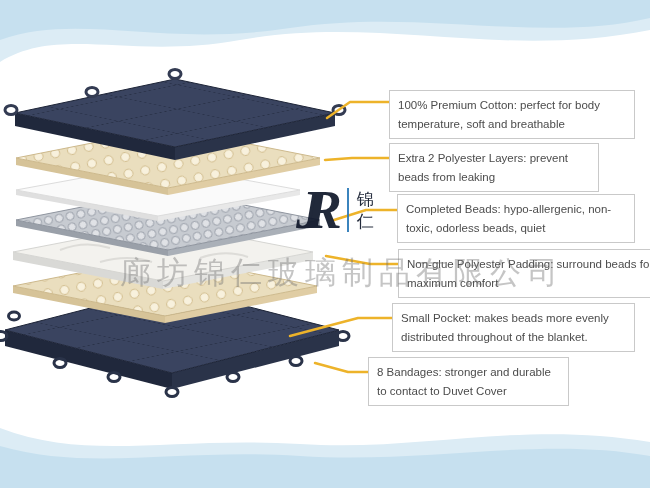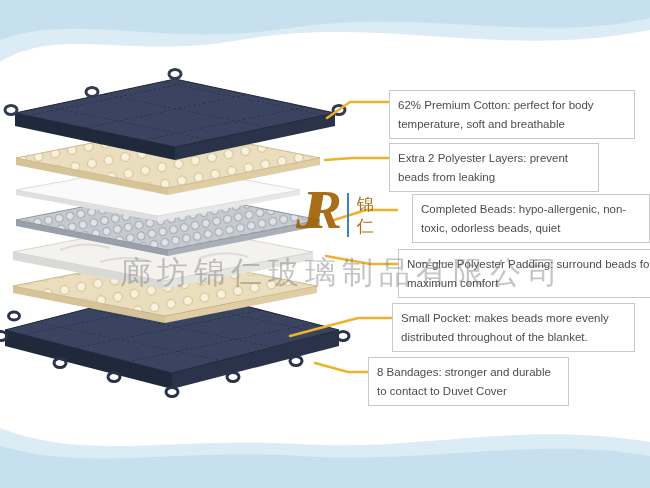--- a/index.html
+++ b/index.html
@@ -8,21 +8,21 @@
   .diagram-svg { position:absolute; left:0; top:0; z-index:0; }
 
   .label-box {
     position:absolute; background:#ffffff; border:1px solid #c9c9c9;
     padding:5px 8px; font-size:11.5px; line-height:1.62; color:#4c4c4c;
     z-index:5;
   }
 
   .logo {
     position:absolute; left:296px; top:183px; z-index:2;
-    color:#a16207; display:flex; align-items:flex-end; opacity:.92;
+    color:#0f172a; display:flex; align-items:center; opacity:.92;
   }
   .logo-letters {
     font-family:"Liberation Serif", serif; font-style:italic; font-weight:bold;
     font-size:54px; line-height:1; letter-spacing:-0.32em; padding-right:0.34em;
   }
   .logo-divider { width:2px; height:44px; background:#2b7ab8; margin:0 8px 0 4px; }
   .logo-cn { display:flex; flex-direction:column; font-size:17px; line-height:1.3;
     font-family:"DejaVu Sans", sans-serif; }
 
   .watermark {
@@ -136,26 +136,26 @@
   <div class="logo">
     <span class="logo-letters">JR</span>
     <span class="logo-divider"></span>
     <span class="logo-cn">
       <span>锦</span>
       <span>仁</span>
     </span>
   </div>
 
   <div class="label-box" style="left:389px; top:90px;  width:246px;">
-    <span>62% Premium Cotton: perfect for body temperature, soft and breathable</span>
+    <span>100% Premium Cotton: perfect for body temperature, soft and breathable</span>
   </div>
   <div class="label-box" style="left:389px; top:143px; width:210px;">
     <span>Extra 2 Polyester Layers: prevent beads from leaking</span>
   </div>
-  <div class="label-box" style="left:412px; top:194px; width:238px;">
+  <div class="label-box" style="left:397px; top:194px; width:238px;">
     <span>Completed Beads: hypo-allergenic, non-toxic, odorless beads, quiet</span>
   </div>
   <div class="label-box" style="left:398px; top:249px; width:282px;">
     <span>Non-glue Polyester Padding: surround beads for maximum comfort</span>
   </div>
   <div class="label-box" style="left:392px; top:303px; width:243px;">
     <span>Small Pocket: makes beads more evenly distributed throughout of the blanket.</span>
   </div>
   <div class="label-box" style="left:368px; top:357px; width:201px;">
     <span>8 Bandages: stronger and durable to contact to Duvet Cover</span>

